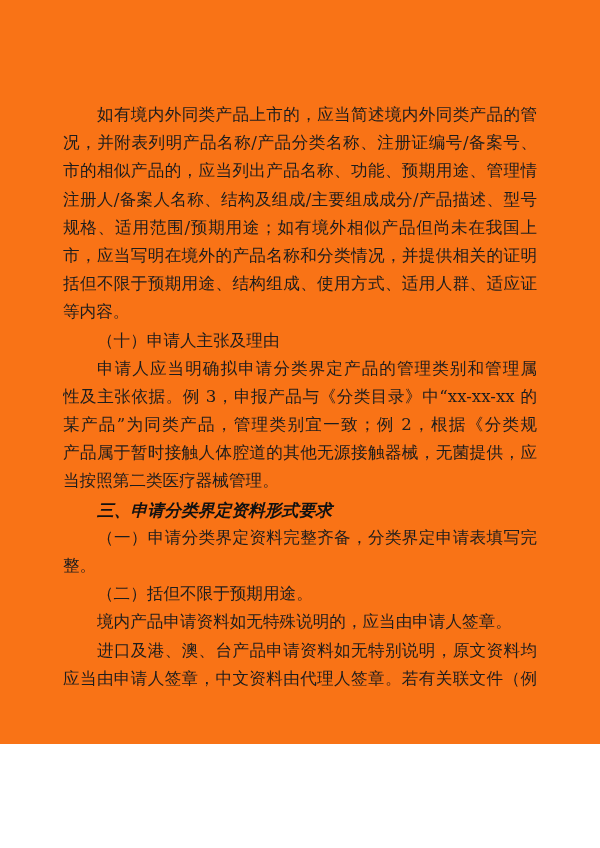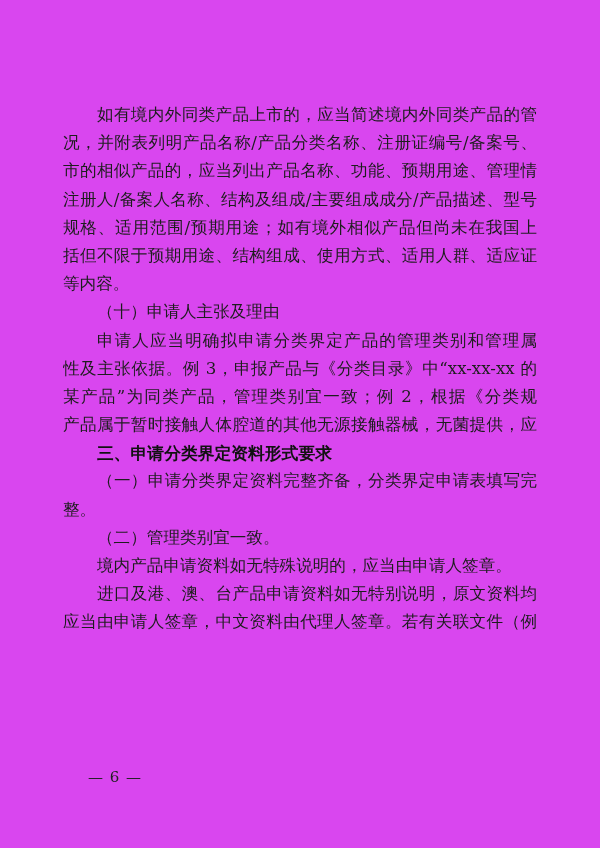--- a/index.html
+++ b/index.html
@@ -3,22 +3,22 @@
 <meta charset="utf-8">
 <style>
   html, body {
     margin: 0;
     padding: 0;
     background: #ffffff;
   }
   .page {
     position: relative;
     width: 600px;
-    height: 848px;
-    background: #d946ef;
+    height: 744px;
+    background: #f97316;
     overflow: hidden;
     font-family: "DejaVu Serif", "Liberation Serif", serif;
   }
   .text-block {
     position: absolute;
     left: 63px;
     top: 101px;
     width: 474px;
   }
   .line {
@@ -36,20 +36,21 @@
     text-align-last: justify;
   }
   .line.indent {
     text-indent: 34px;
   }
   .line.bold {
     font-weight: 700;
     font-size: 16.8px;
     font-family: "DejaVu Sans", "Liberation Sans", sans-serif;
     color: #111111;
+    font-style: italic;
   }
   .footer {
     position: absolute;
     left: 88px;
     top: 765px;
     height: 24px;
     line-height: 24px;
     font-size: 15px;
     color: #222222;
     letter-spacing: 1px;
@@ -59,29 +60,31 @@
 </head>
 <body>
 
 <div class="page">
   <div class="text-block">
       <div class="line fill indent">如有境内外同类产品上市的，应当简述境内外同类产品的管</div>
       <div class="line fill">况，并附表列明产品名称/产品分类名称、注册证编号/备案号、</div>
       <div class="line fill">市的相似产品的，应当列出产品名称、功能、预期用途、管理情</div>
       <div class="line fill">注册人/备案人名称、结构及组成/主要组成成分/产品描述、型号</div>
       <div class="line fill">规格、适用范围/预期用途；如有境外相似产品但尚未在我国上</div>
+      <div class="line fill">市，应当写明在境外的产品名称和分类情况，并提供相关的证明</div>
       <div class="line fill">括但不限于预期用途、结构组成、使用方式、适用人群、适应证</div>
       <div class="line">等内容。</div>
       <div class="line indent">（十）申请人主张及理由</div>
       <div class="line fill indent">申请人应当明确拟申请分类界定产品的管理类别和管理属</div>
       <div class="line fill">性及主张依据。例 3，申报产品与《分类目录》中“xx-xx-xx 的</div>
       <div class="line fill">某产品”为同类产品，管理类别宜一致；例 2，根据《分类规则》，</div>
       <div class="line fill">产品属于暂时接触人体腔道的其他无源接触器械，无菌提供，应</div>
+      <div class="line">当按照第二类医疗器械管理。</div>
       <div class="line indent bold">三、申请分类界定资料形式要求</div>
       <div class="line fill indent">（一）申请分类界定资料完整齐备，分类界定申请表填写完</div>
       <div class="line">整。</div>
-      <div class="line indent">（二）管理类别宜一致。</div>
+      <div class="line indent">（二）括但不限于预期用途。</div>
       <div class="line indent">境内产品申请资料如无特殊说明的，应当由申请人签章。</div>
       <div class="line fill indent">进口及港、澳、台产品申请资料如无特别说明，原文资料均</div>
       <div class="line fill">应当由申请人签章，中文资料由代理人签章。若有关联文件（例</div>
     </div>
   <div class="footer">— 6 —</div>
 </div>
 
 </body></html>

